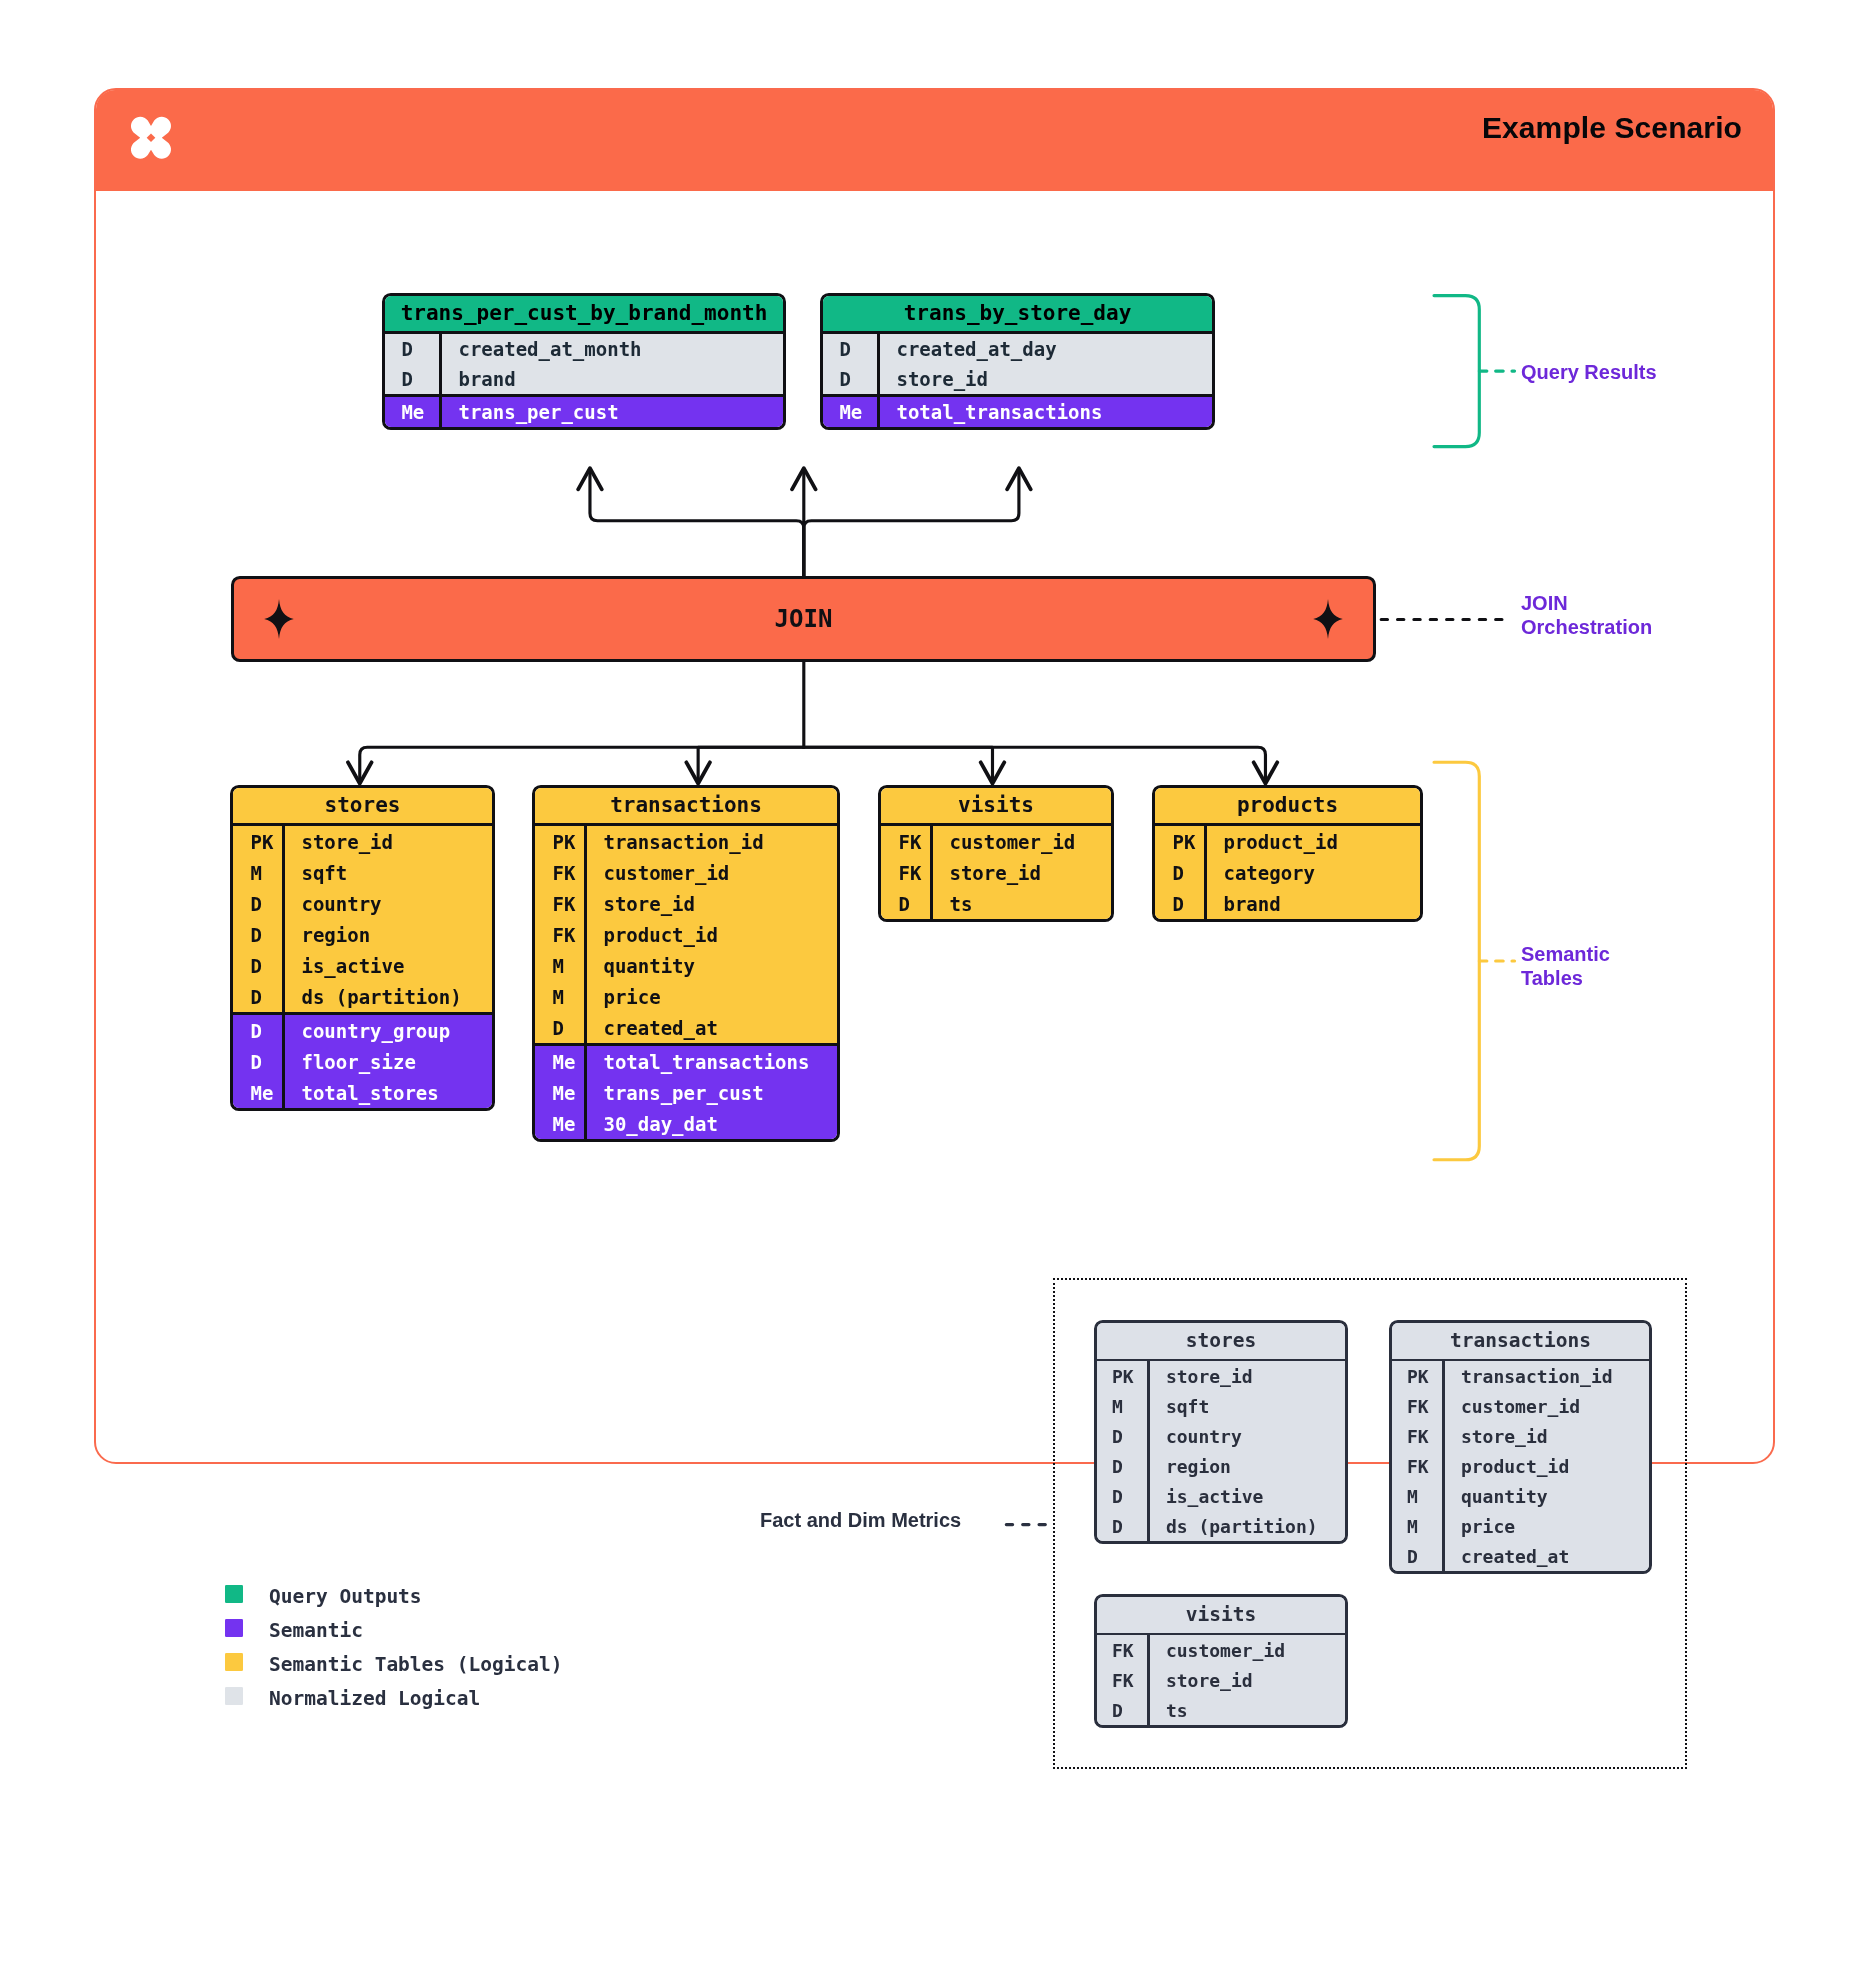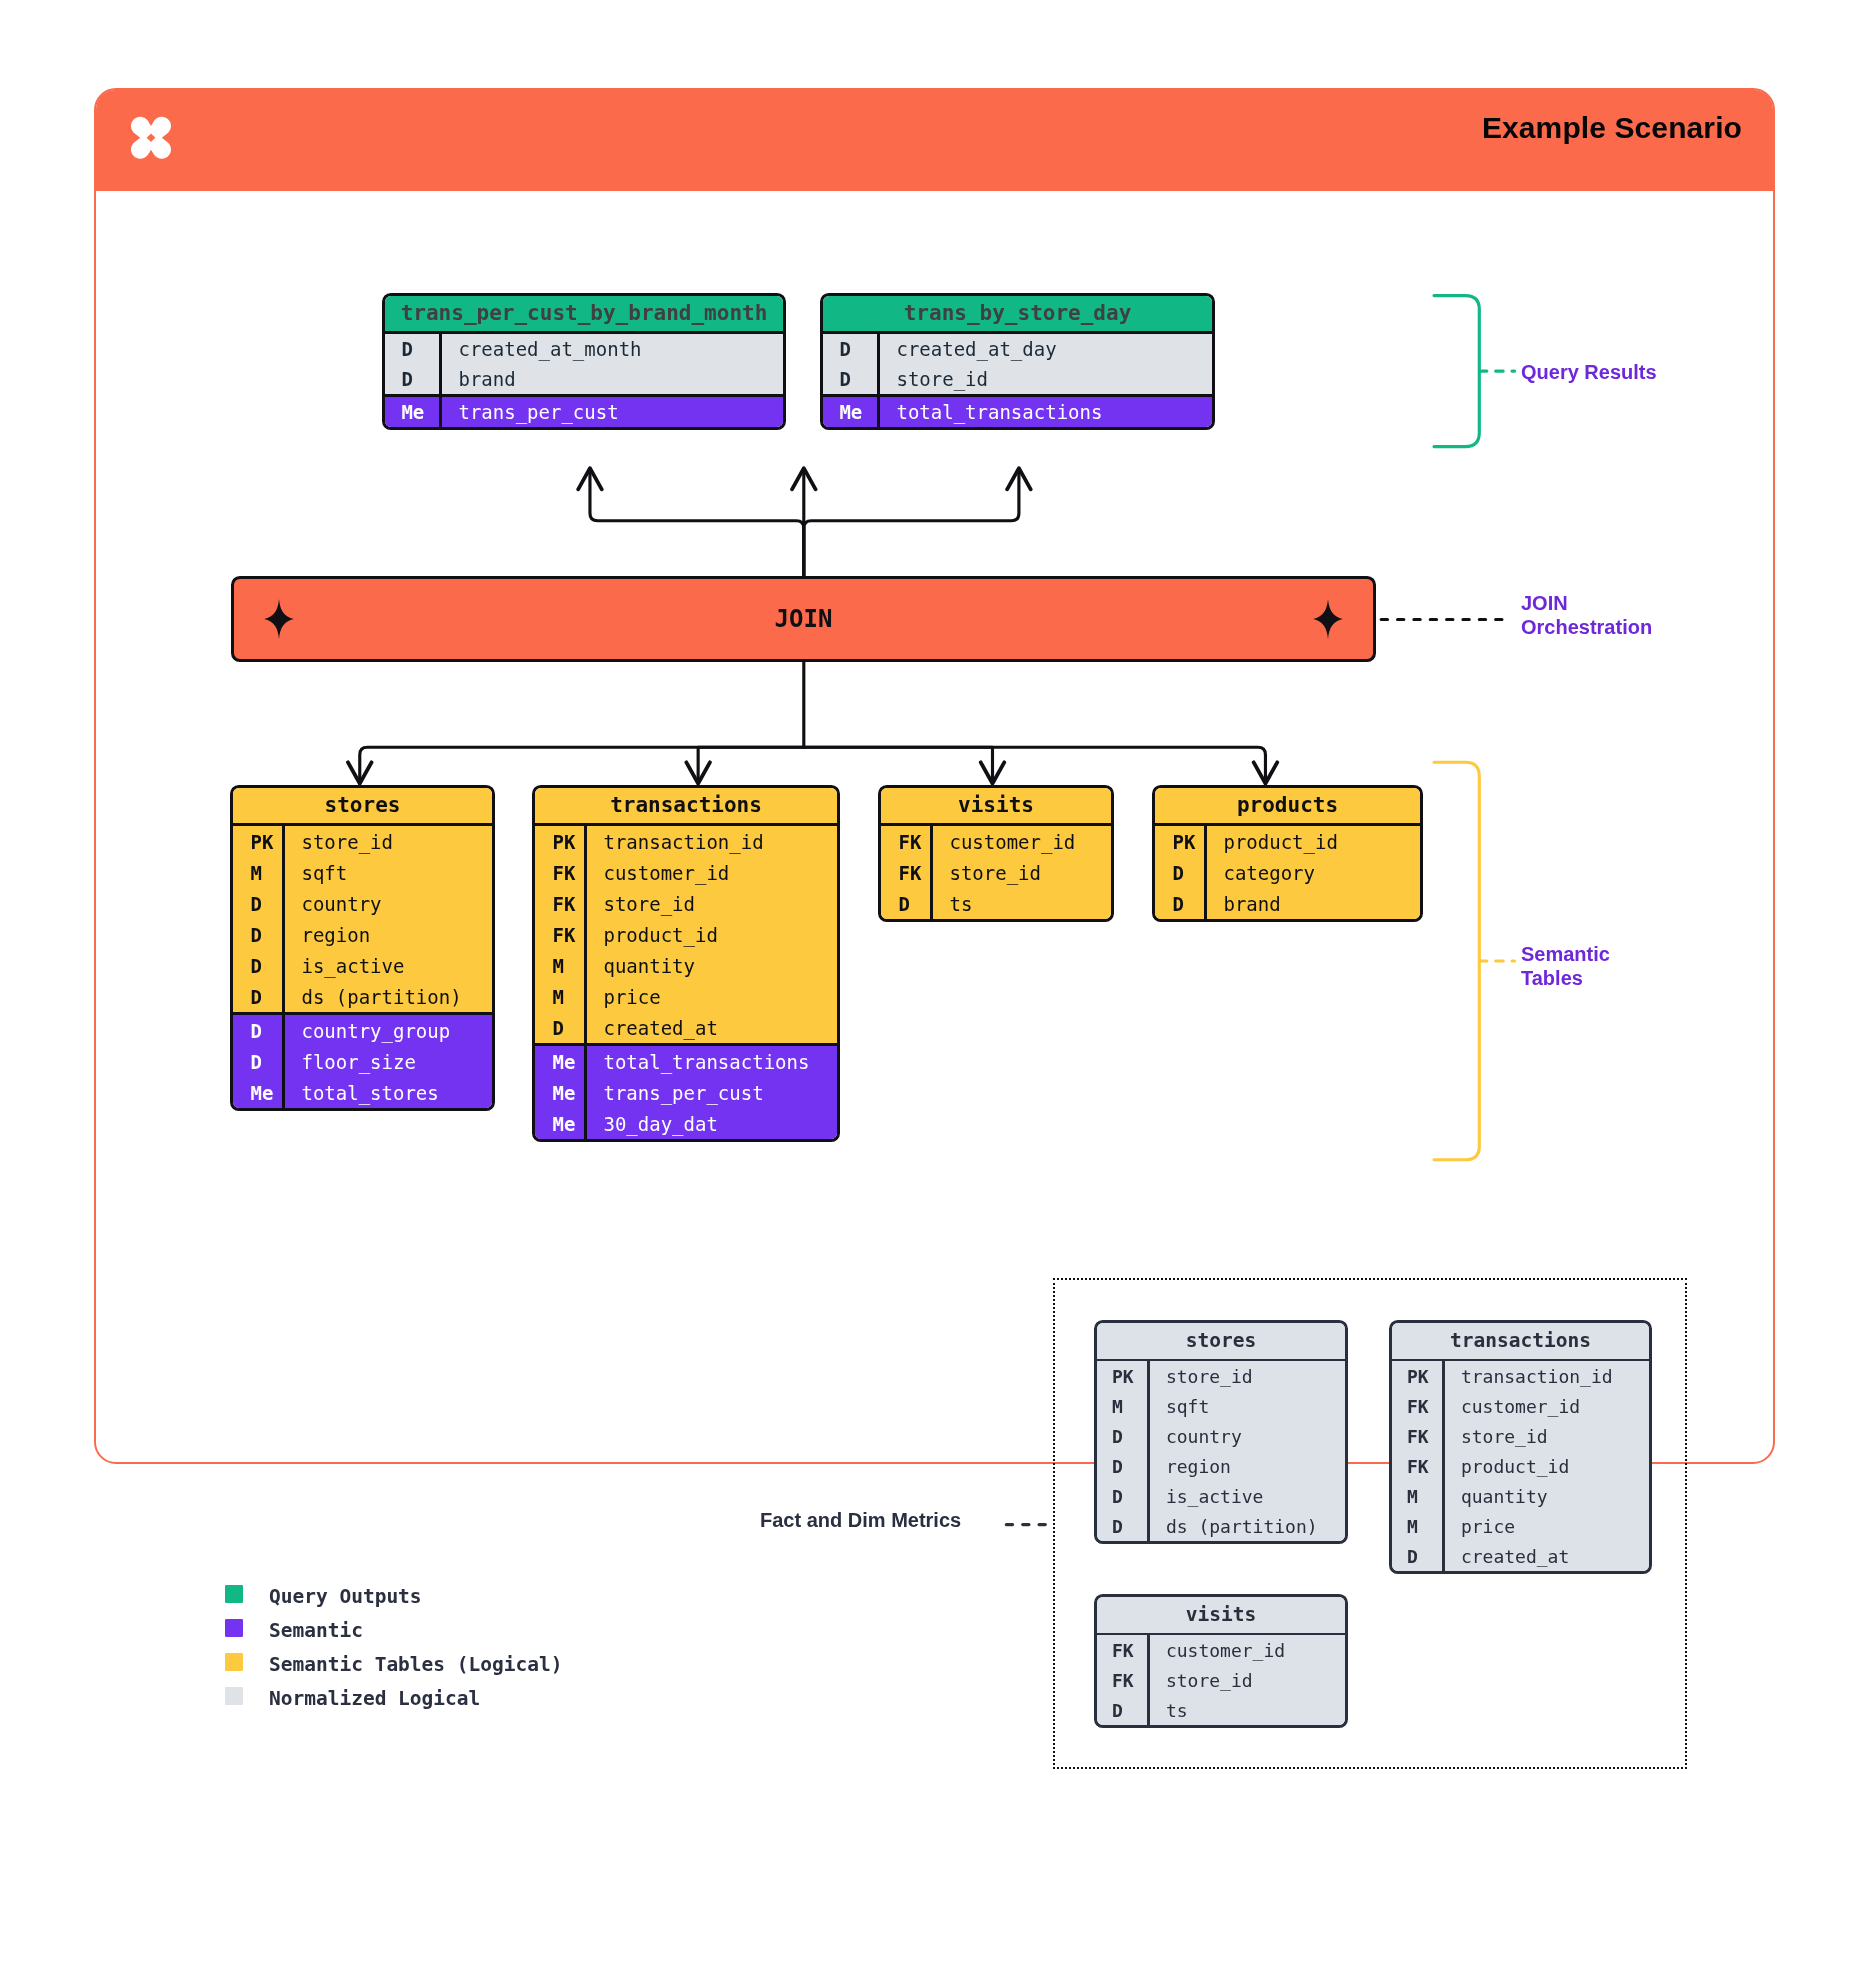--- a/index.html
+++ b/index.html
@@ -96,29 +96,29 @@
     box-sizing: border-box;
     text-align: left;
   }
   .tbl .divider {
     flex: 0 0 3.1px;
     align-self: stretch;
     background: #101014;
   }
   .tbl .col {
     flex: 1 1 auto;
-    font-weight: normal;
+    font-weight: bold;
     box-sizing: border-box;
     white-space: nowrap;
   }
 
   
   .qr .thead {
     background: #11b886;
-    color: #404040;
+    color: #000000;
     font-size: 21px;
     line-height: 35px;
     height: 35px;
     padding: 0 11.3px;
   }
   .qr .body { background: #dfe3e8; }
   .qr .body .row { color: #1d2a36; }
   .qr .metrics { background: #7433f0; }
   .qr .metrics .row { color: #ffffff; }
   .qr .row { height: 30px; font-size: 19px; }

